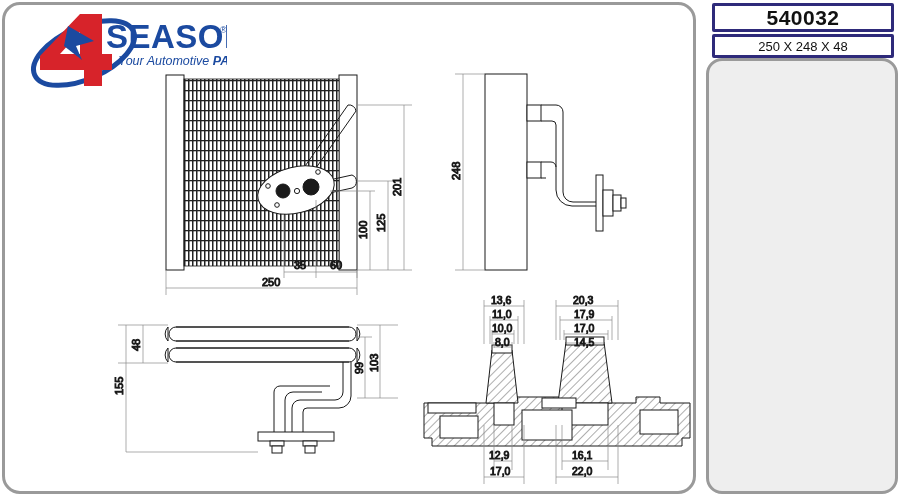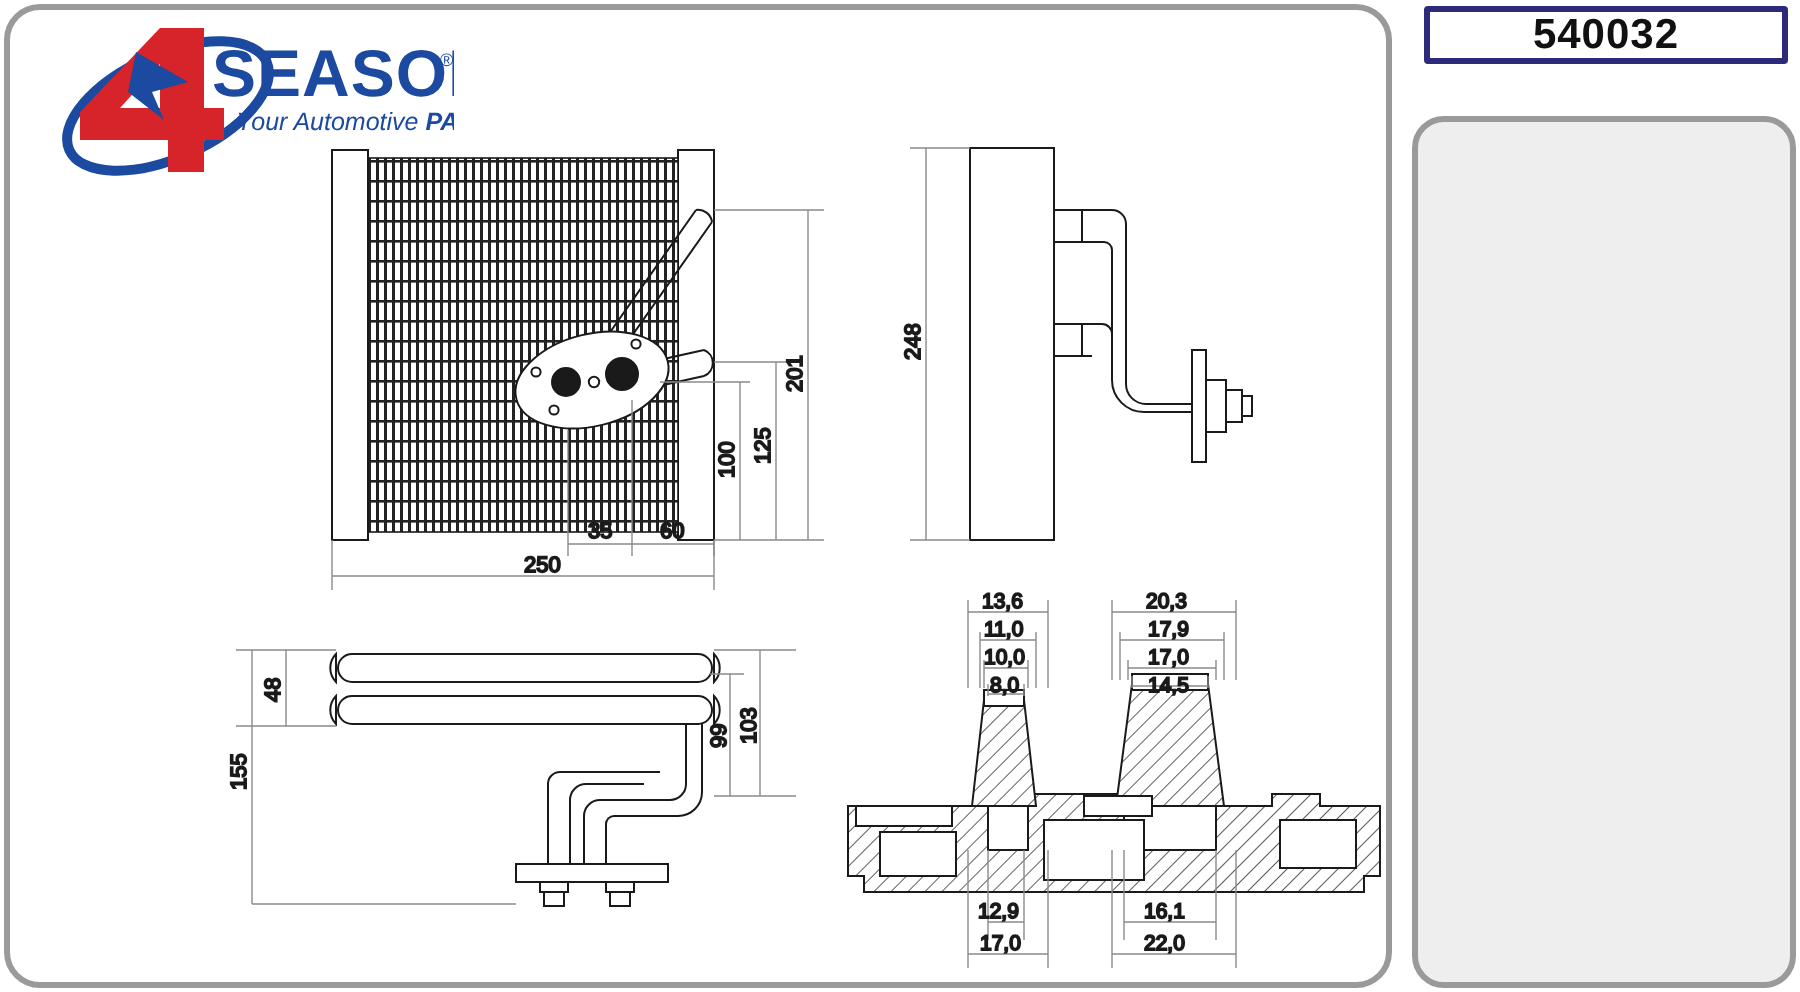--- a/index.html
+++ b/index.html
@@ -30,20 +30,21 @@
 </head>
 <body>
 
 <div id="page">
 
   <div class="frame" id="drawing-frame"></div>
 
   <div class="frame" id="side-frame"></div>
 
   <div class="hdrbox" id="part-number-box">540032</div>
+  <div class="hdrbox" id="dimensions-box">250 X 248 X 48</div>
 
   <div id="logo">
     <svg width="205" height="92" viewBox="0 0 205 92" xmlns="http://www.w3.org/2000/svg">
 
       <g>
         <ellipse cx="62" cy="45" rx="54" ry="26" fill="none" stroke="#1b4aa0" stroke-width="5" transform="rotate(-24 62 45)"></ellipse>
       </g>
 
       <g>
         <path d="M62 78 L62 62 L18 62 L18 48 L58 6 L80 6 L80 46 L90 46 L90 62 L80 62 L80 78 Z

